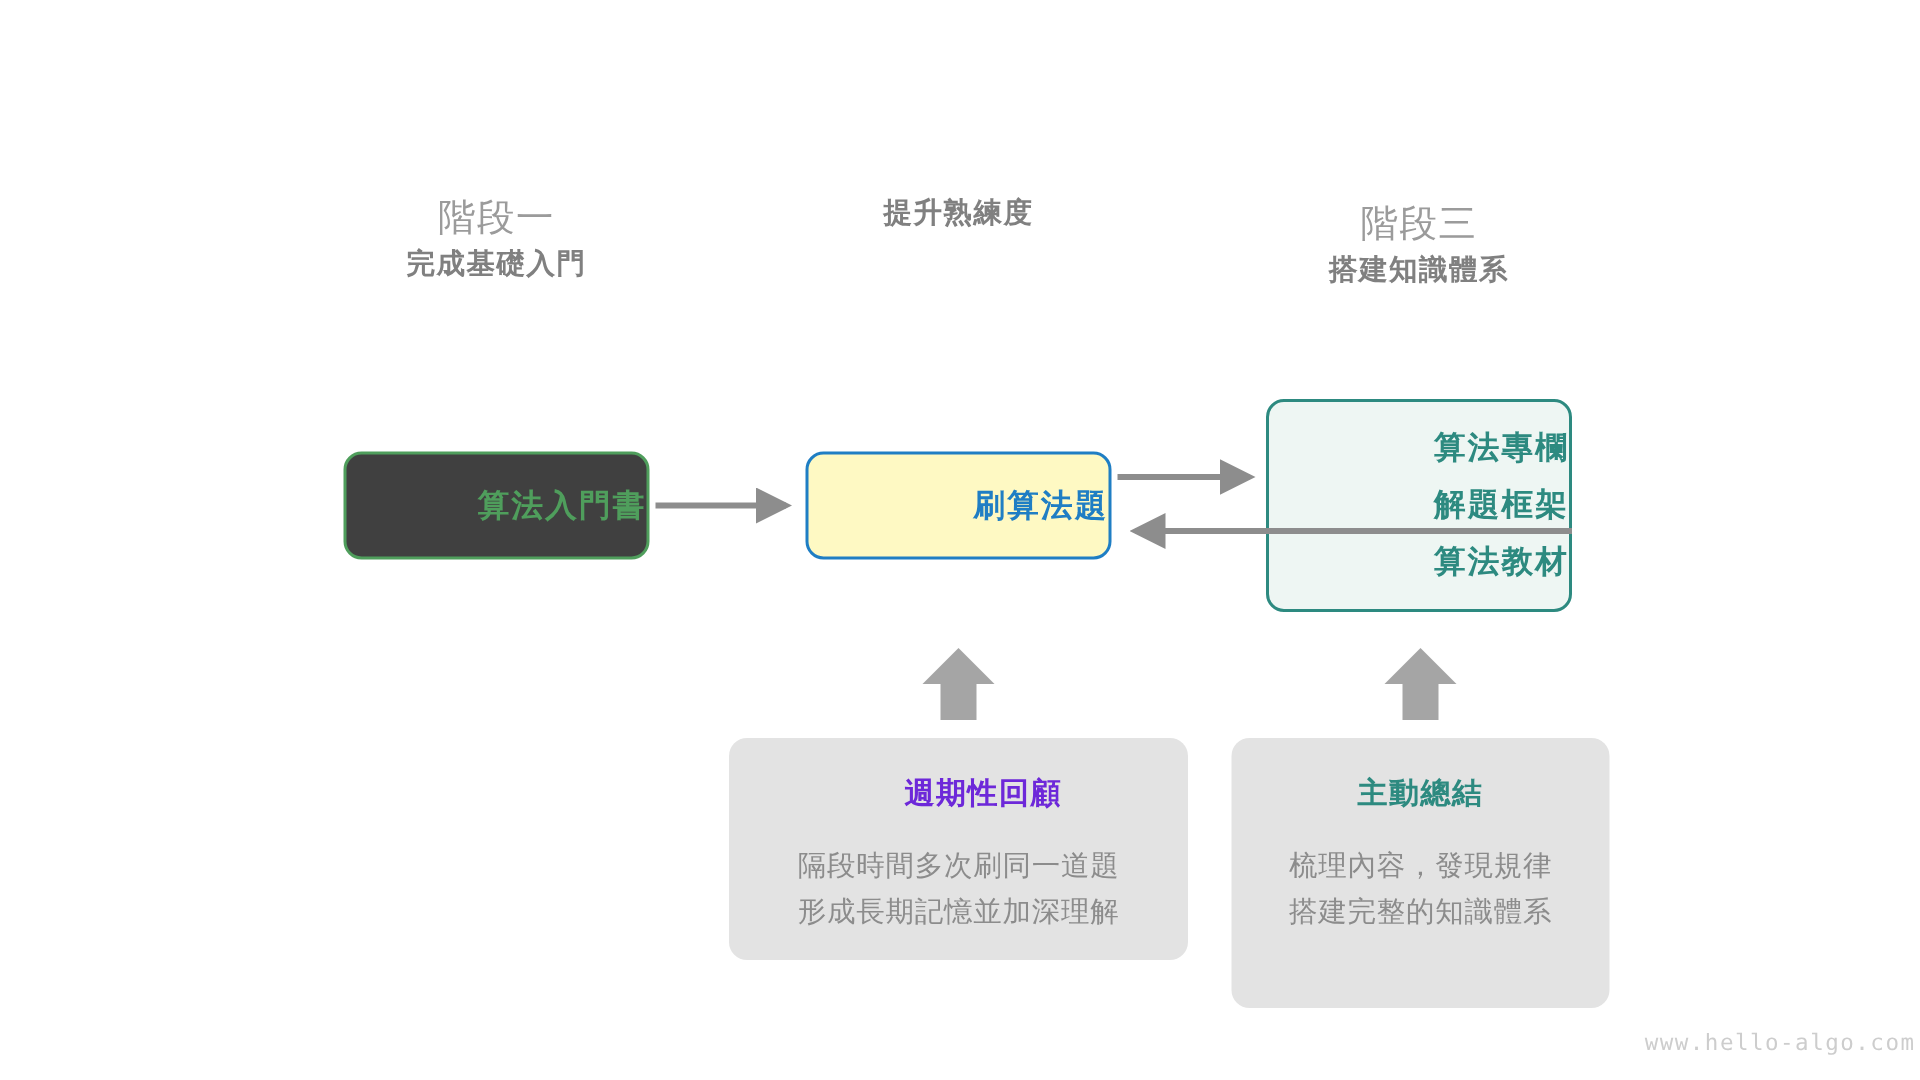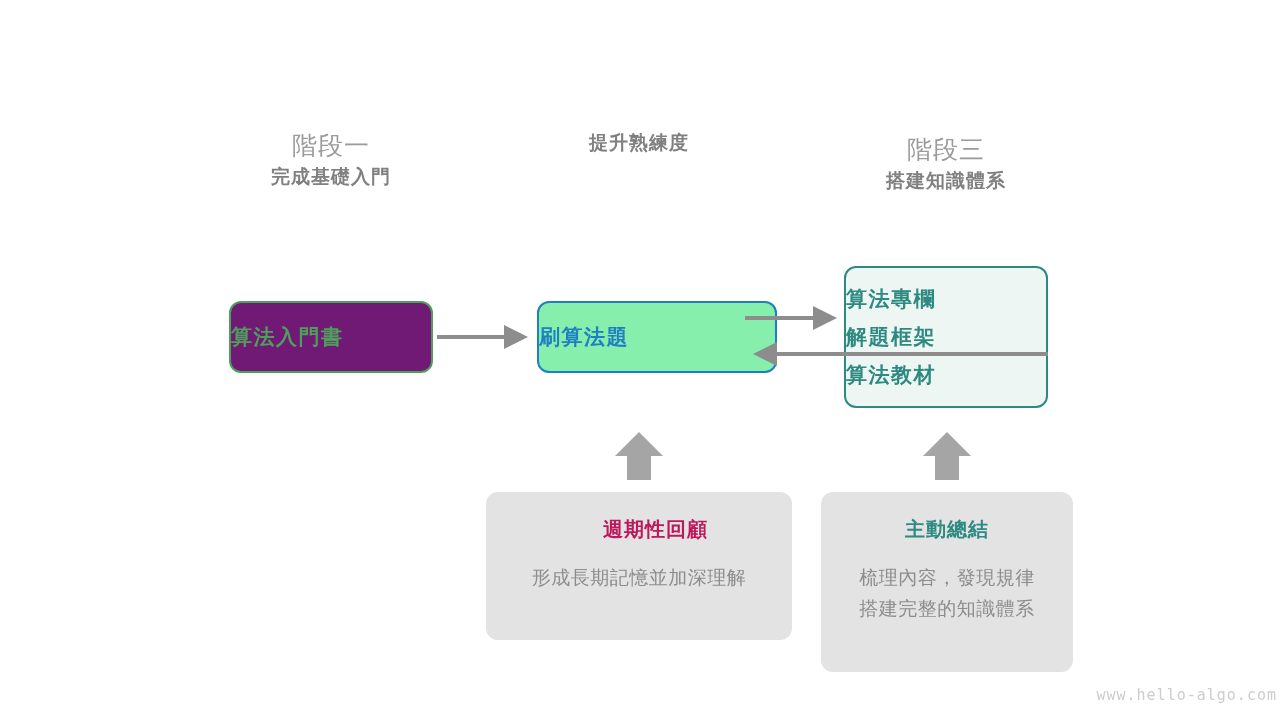--- a/index.html
+++ b/index.html
@@ -45,37 +45,37 @@
   #stage-2 { left: 509px;  top: 128px; }
   #stage-3 { left: 816px;  top: 132px; }
 
   
   .flow-box {
     position: absolute;
     box-sizing: border-box;
     border-radius: 12px;
     display: flex;
     flex-direction: column;
-    align-items: flex-start;
+    align-items: flex-end;
     justify-content: center;
     font-weight: bold;
     letter-spacing: 1.5px;
   }
   #box-book {
     left: 229px;  top: 301px;
     width: 204px; height: 72px;
-    background: #701a75;
+    background: #404040;
     border: 2px solid #4f9e5c;
     color: #4f9e5c;
     font-size: 21px;
   }
   #box-practice {
     left: 537px;  top: 301px;
-    width: 240px; height: 72px;
-    background: #86efac;
+    width: 204px; height: 72px;
+    background: #fef9c3;
     border: 2px solid #1f7ec4;
     color: #1f7ec4;
     font-size: 21px;
   }
   #box-resources {
     left: 844px;  top: 266px;
     width: 204px; height: 142px;
     background: #eef6f3;
     border: 2px solid #2d8a80;
     color: #2d8a80;
@@ -93,21 +93,21 @@
     padding-top: 22px;
   }
   #note-review  { left: 486px; top: 492px; width: 306px; height: 148px; }
   #note-summary { left: 821px; top: 492px; width: 252px; height: 180px; }
   .note-title {
     font-size: 20px;
     font-weight: bold;
     line-height: 30px;
     letter-spacing: 1px;
   }
-  #note-review .note-title  { color: #be185d; margin-left: 33px; }
+  #note-review .note-title  { color: #6d28d9; margin-left: 33px; }
   #note-summary .note-title { color: #2d8a80; }
   .note-body {
     margin-top: 18px;
     font-size: 19px;
     color: #8c8c8c;
     line-height: 31px;
     letter-spacing: 0.5px;
   }
 
   
@@ -159,20 +159,21 @@
 
   <div class="flow-box" id="box-resources">
     <span class="res-line">算法專欄</span>
     <span class="res-line">解題框架</span>
     <span class="res-line">算法教材</span>
   </div>
 
   <div class="note-card" id="note-review">
     <div class="note-title">週期性回顧</div>
     <div class="note-body">
+      <div>隔段時間多次刷同一道題</div>
       <div>形成長期記憶並加深理解</div>
     </div>
   </div>
 
   <div class="note-card" id="note-summary">
     <div class="note-title">主動總結</div>
     <div class="note-body">
       <div>梳理內容，發現規律</div>
       <div>搭建完整的知識體系</div>
     </div>

